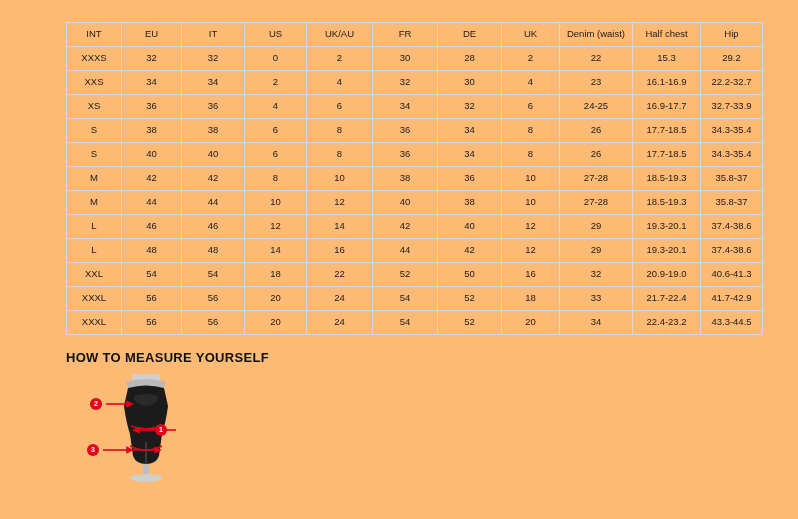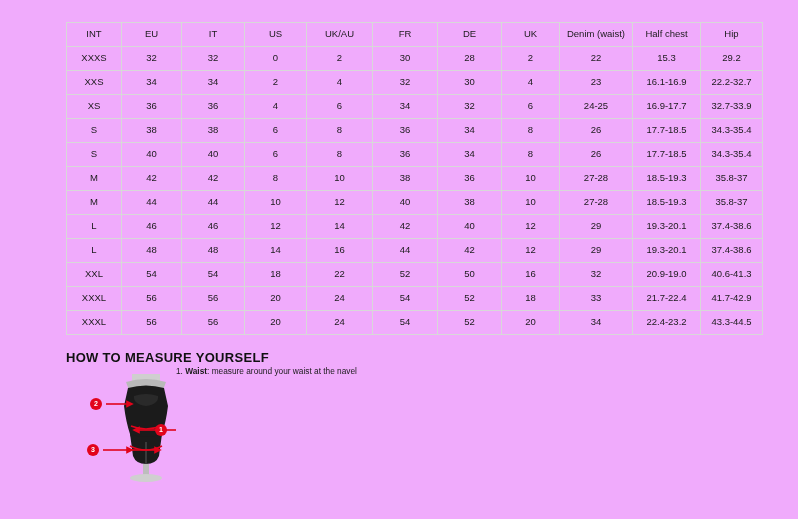--- a/index.html
+++ b/index.html
@@ -9,21 +9,21 @@
     width: 798px;
     height: 519px;
     background: #ffffff;
     font-family: "Liberation Sans", sans-serif;
   }
   .page {
     position: relative;
     width: 798px;
     height: 519px;
     overflow: hidden;
-    background: #f0abfc;
+    background: #fdba74;
   }
 
   
   .table-wrap {
     position: absolute;
     left: 66px;
     top: 22px;
     width: 666px;
   }
   table.size-table {
@@ -343,19 +343,15 @@
       </g>
       <path d="M44 78 q16 8 32 0" stroke="#e2041b" stroke-width="1.4" fill="none"></path>
     </svg>
   </div>
 
   <div class="badge badge-1">1</div>
   <div class="badge badge-2">2</div>
   <div class="badge badge-3">3</div>
 
   <div class="instructions">
-    <p>
-      <span>1.</span>
-      <b>Waist</b><span>: measure around your waist at the navel</span>
-    </p>
   </div>
 
 </div>
 
 </body></html>

